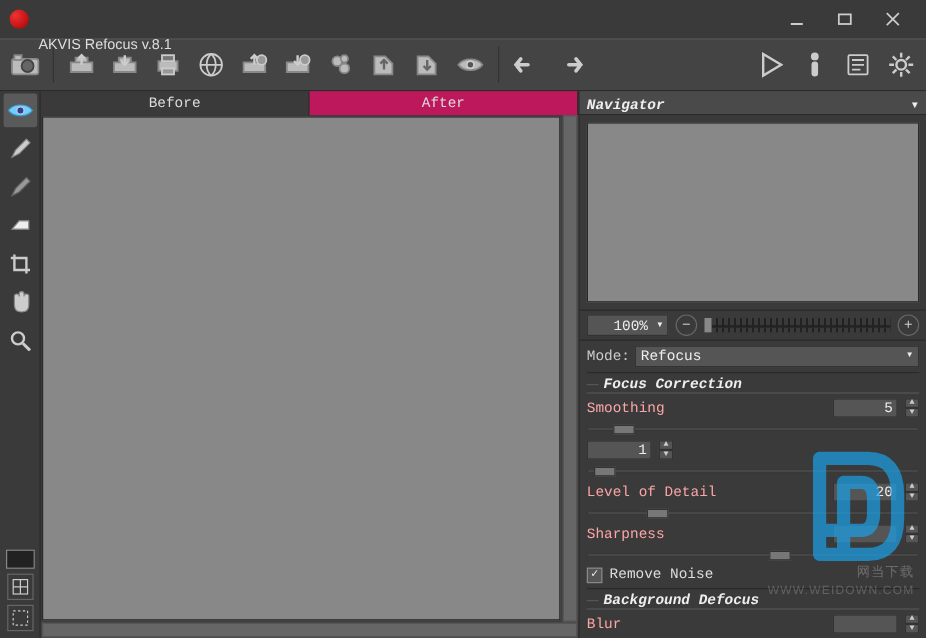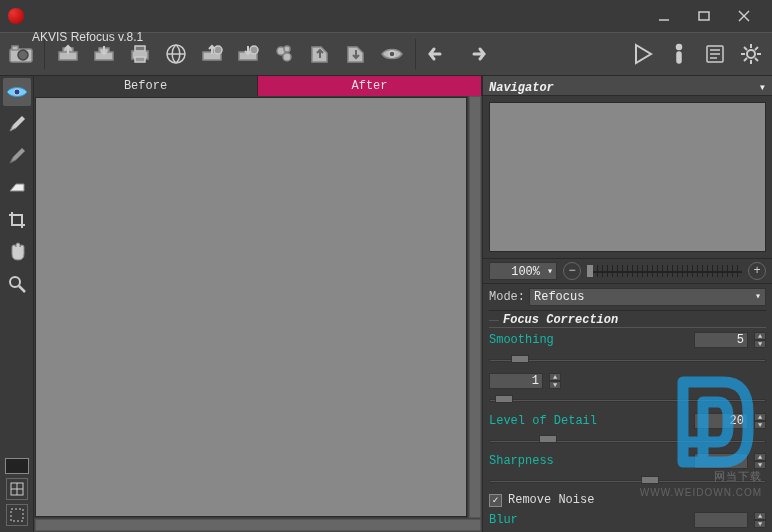--- a/index.html
+++ b/index.html
@@ -60,21 +60,21 @@
 
 .params { flex: 1; overflow: hidden; padding: 4px 6px; display: flex; flex-direction: column; gap: 4px; position: relative; }
 .mode-row { display: flex; align-items: center; gap: 4px; }
 .mode-row .sel { flex: 1; height: 18px; background: #555; border: 1px solid #333; padding: 0 4px; position: relative; line-height: 16px; color: #eee; }
 .mode-row .sel::after { content: "▾"; position: absolute; right: 4px; top: 0; font-size: 10px; }
 
 .group-label { font-weight: bold; font-style: italic; color: #eee; border-bottom: 1px solid #555; border-top: 1px solid #2a2a2a; padding: 2px 0 0 10px; display: flex; align-items: center; }
 .group-label::before { content: ""; display: inline-block; width: 10px; height: 1px; background: #555; margin-right: 4px; margin-left: -10px; }
 
 .param-row { display: flex; align-items: center; gap: 6px; height: 18px; }
-.param-row .label { flex: 1; color: #14b8a6; }
+.param-row .label { flex: 1; color: #fca5a5; }
 .param-row .val { width: 54px; height: 16px; background: #555; border: 1px solid #333; text-align: right; padding-right: 3px; color: #eee; line-height: 14px; }
 .spin { width: 12px; height: 16px; display: flex; flex-direction: column; }
 .spin div { flex: 1; background: #555; border: 1px solid #333; font-size: 7px; line-height: 6px; text-align: center; color: #ccc; }
 
 .slider-row { height: 14px; position: relative; margin-bottom: 3px; }
 .slider-track { position: absolute; left: 0; right: 0; top: 50%; height: 3px; background: #555; border: 1px solid #333; }
 .slider-handle { position: absolute; top: 2px; width: 18px; height: 8px; background: #777; border: 1px solid #333; }
 
 .check-row { display: flex; align-items: center; gap: 6px; color: #ddd; }
 .check-row .box { width: 13px; height: 13px; border: 1px solid #888; background: #555; display: flex; align-items: center; justify-content: center; font-size: 10px; color: #eee; }
@@ -376,20 +376,21 @@
       <div class="slider-row">
           <div class="slider-track"></div>
           <div class="slider-handle" style="left:55%"></div>
         </div>
 
       <div class="check-row">
         <span class="box">✓</span>
         <span>Remove Noise</span>
       </div>
 
+      <div class="group-label">Background Defocus</div>
 
       <div class="param-row">
         <span class="label">Blur</span>
         <span class="val"></span>
         <span class="spin">
             <div>▲</div>
             <div>▼</div>
           </span>
       </div>
 

